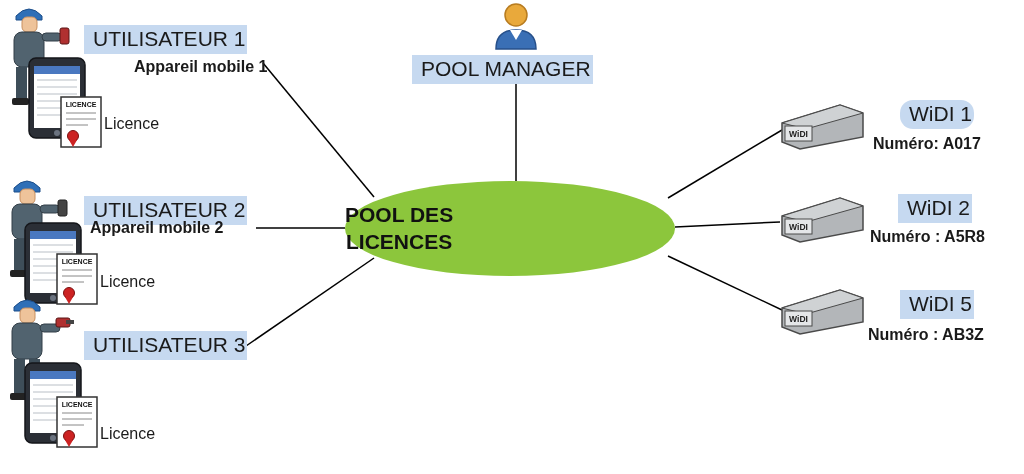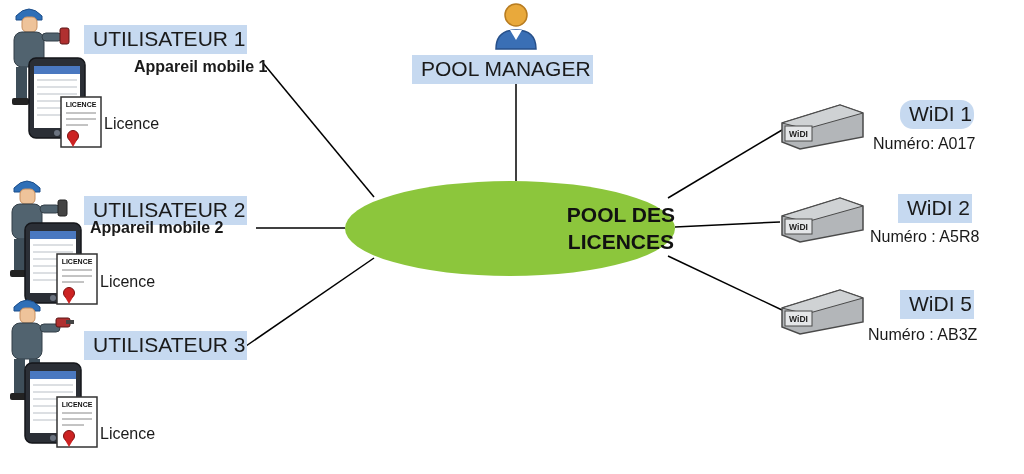--- a/index.html
+++ b/index.html
@@ -34,31 +34,31 @@
     font-size: 16px;
     font-weight: bold;
     white-space: nowrap;
   }
   .licence-label {
     font-size: 16px;
     white-space: nowrap;
   }
   .number-label {
     font-size: 16px;
-    font-weight: normal;
+    font-weight: bold;
     white-space: nowrap;
   }
   .pool-ellipse {
     left: 345px; top: 181px;
     width: 330px; height: 95px;
     background: var(--ellipse, #8cc63c);
     border-radius: 50%;
     display: flex;
     align-items: center;
-    justify-content: flex-end;
+    justify-content: flex-start;
     text-align: center;
   }
   .pool-text {
     font-size: 21px;
     font-weight: bold;
     line-height: 1.25;
     color: #111;
   }
 </style>
 </head>

